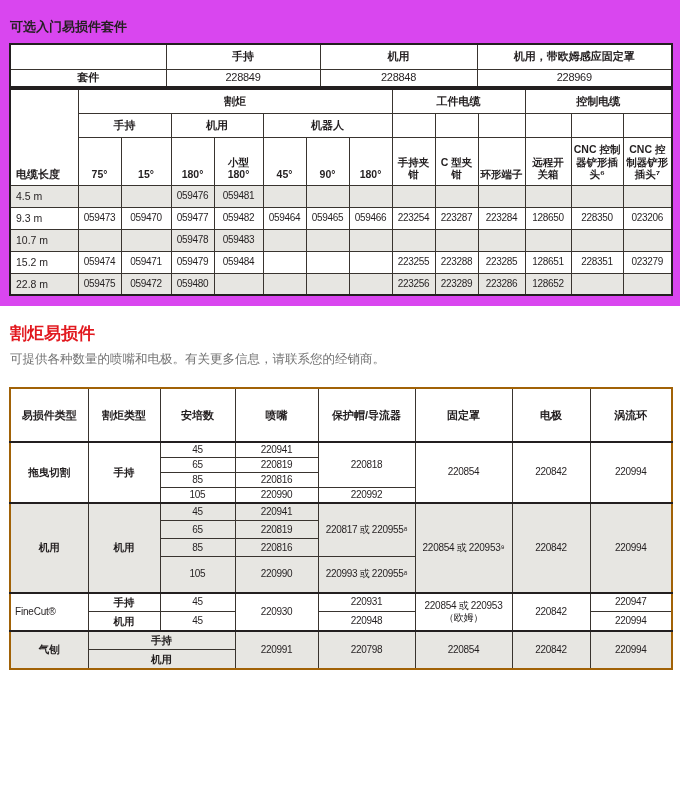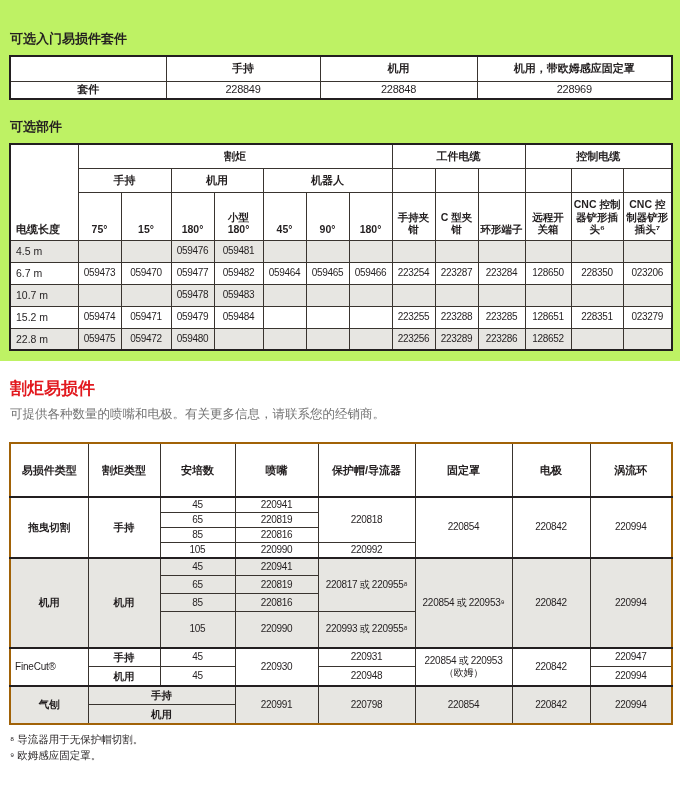--- a/index.html
+++ b/index.html
@@ -1,21 +1,21 @@
 <!DOCTYPE html>
 <html><head>
 <meta charset="utf-8">
 <style>
   * { box-sizing: border-box; margin: 0; padding: 0; }
   html,body { width:680px; }
   body {
     font-family: "Liberation Sans", "DejaVu Sans", sans-serif;
     color:#2a2624; background:#ffffff; width:680px; height:787px; overflow:hidden;
   }
-  .band-top { background:#bef264; padding:22px 9px 10px 9px; }
+  .band-top { background:#d946ef; padding:10px 9px 10px 9px; }
   .band-bottom { background:#ffffff; padding:2px 9px 0 9px; }
   .sec-title { font-size:13px; font-weight:bold; color:#231f20; margin:8px 0 7px 1px; }
   .red-title { font-size:17px; font-weight:bold; color:#e2191f; margin:14px 0 6px 1px; }
   .intro { font-size:12.5px; color:#737373; margin:0 0 7px 1px; }
   table { border-collapse:collapse; table-layout:fixed; width:662px; background:#fff; }
   td { border:1px solid #39342f; text-align:center; vertical-align:middle;
        font-size:10.5px; line-height:1.18; padding:1px 2px; color:#231f20; }
   .t1 { border:2px solid #231f20; }
   .t2 { border:2px solid #231f20; }
   .t3 { border:2px solid #a16207;margin-top:19px; }
@@ -65,21 +65,20 @@
     </tr>
     <tr class="datarow">
       <td class="bold">套件</td>
       <td class="num">228849</td>
       <td class="num">228848</td>
       <td class="num">228969</td>
     </tr>
   </tbody>
     </table>
 
-  <div class="sec-title" style="margin-top:18px">可选部件</div>
 
   <table class="t2">
     <colgroup>
       <col style="width:68px">
         <col style="width:43px">
         <col style="width:50px">
         <col style="width:43px">
       <col style="width:49px">
         <col style="width:43px">
         <col style="width:43px">
@@ -134,21 +133,21 @@
       <td class="num"></td>
       <td class="num"></td>
       <td class="num"></td>
       <td class="num"></td>
       <td class="num"></td>
       <td class="num"></td>
       <td class="num"></td>
       <td class="num"></td>
     </tr>
     <tr class="body">
-      <td class="rowlabel">6.7 m</td>
+      <td class="rowlabel">9.3 m</td>
       <td class="num">059473</td>
       <td class="num">059470</td>
       <td class="num">059477</td>
       <td class="num">059482</td>
       <td class="num">059464</td>
       <td class="num">059465</td>
       <td class="num">059466</td>
       <td class="num">223254</td>
       <td class="num">223287</td>
       <td class="num">223284</td>
@@ -311,18 +310,14 @@
       <td rowspan="2" class="num">220854</td>
       <td rowspan="2" class="num">220842</td>
       <td rowspan="2" class="num">220994</td>
     </tr>
     <tr class="g4">
       <td colspan="2" class="bold">机用</td>
     </tr>
   </tbody>
     </table>
 
-  <div class="fnotes">
-    <div class="fnote"><span class="mark">⁸</span><span>导流器用于无保护帽切割。</span></div>
-    <div class="fnote"><span class="mark">⁹</span><span>欧姆感应固定罩。</span></div>
-  </div>
 
 </div>
 
 </body></html>

